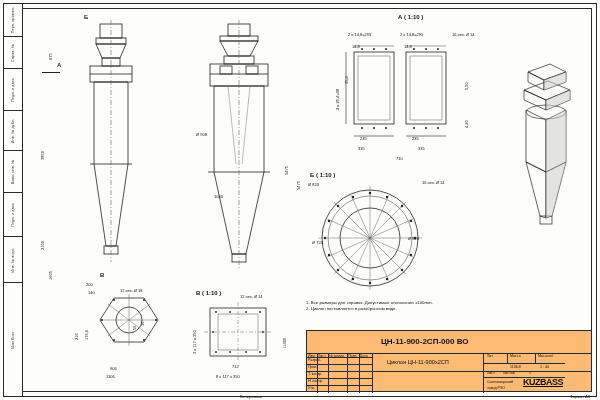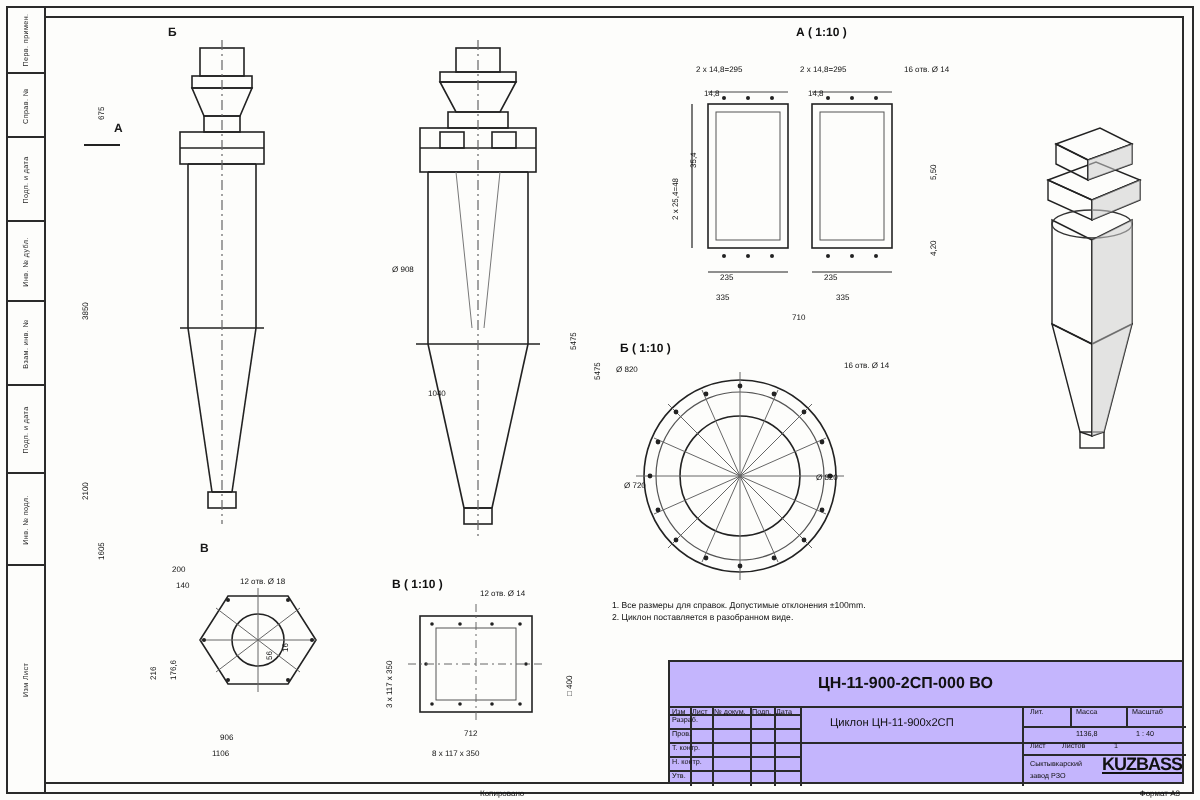--- a/index.html
+++ b/index.html
@@ -59,24 +59,24 @@
     position:absolute;
     font-size:4.3px;
     line-height:1.5;
     color:#111;
     width:170px;
   }
   
   .title-block{
     position:absolute;
     right:8px;bottom:8px;
-    width:258px;height:62px;
+    width:286px;height:62px;
     border:1px solid #2a2a2a;
     box-sizing:border-box;
-    background:#c4b5fd;
+    background:#fdba74;
   }
   .tb-line{position:absolute;background:#2a2a2a;}
   .tb-t{
     position:absolute;
     font-size:3.6px;
     color:#111;
     white-space:nowrap;
   }
   .tb-big{
     position:absolute;

